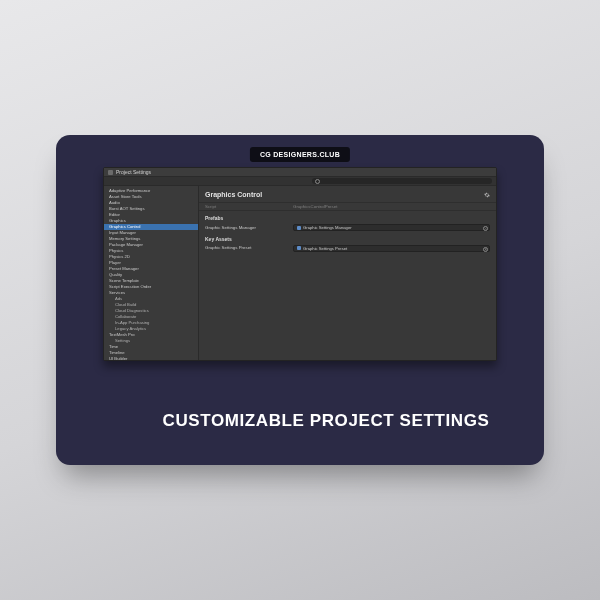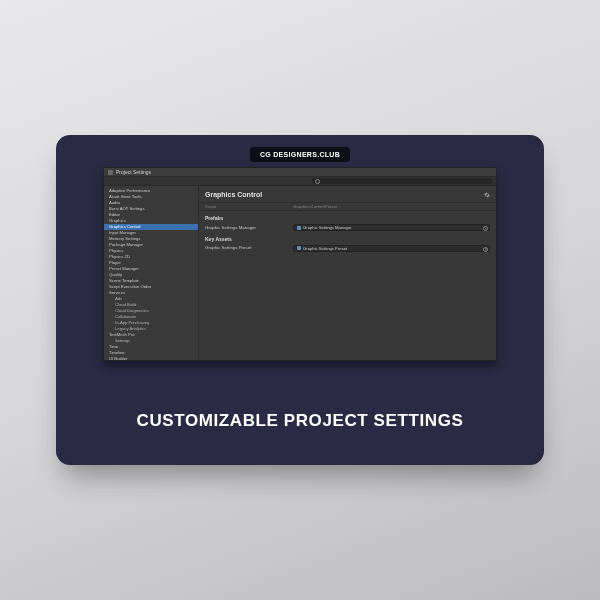--- a/index.html
+++ b/index.html
@@ -192,20 +192,21 @@
   }
   .caption {
     position: absolute;
     bottom: 34px;
     width: 100%;
     text-align: center;
     color: #fff;
     font-weight: 900;
     font-size: 17px;
     letter-spacing: 0.6px;
+    margin-left: 26px;
   }
   svg.gear { fill: currentColor; }
 </style>
 </head>
 <body>
 
 <div class="card">
   <div class="brand-pill">CG DESIGNERS.CLUB</div>
 
   <div class="window">

